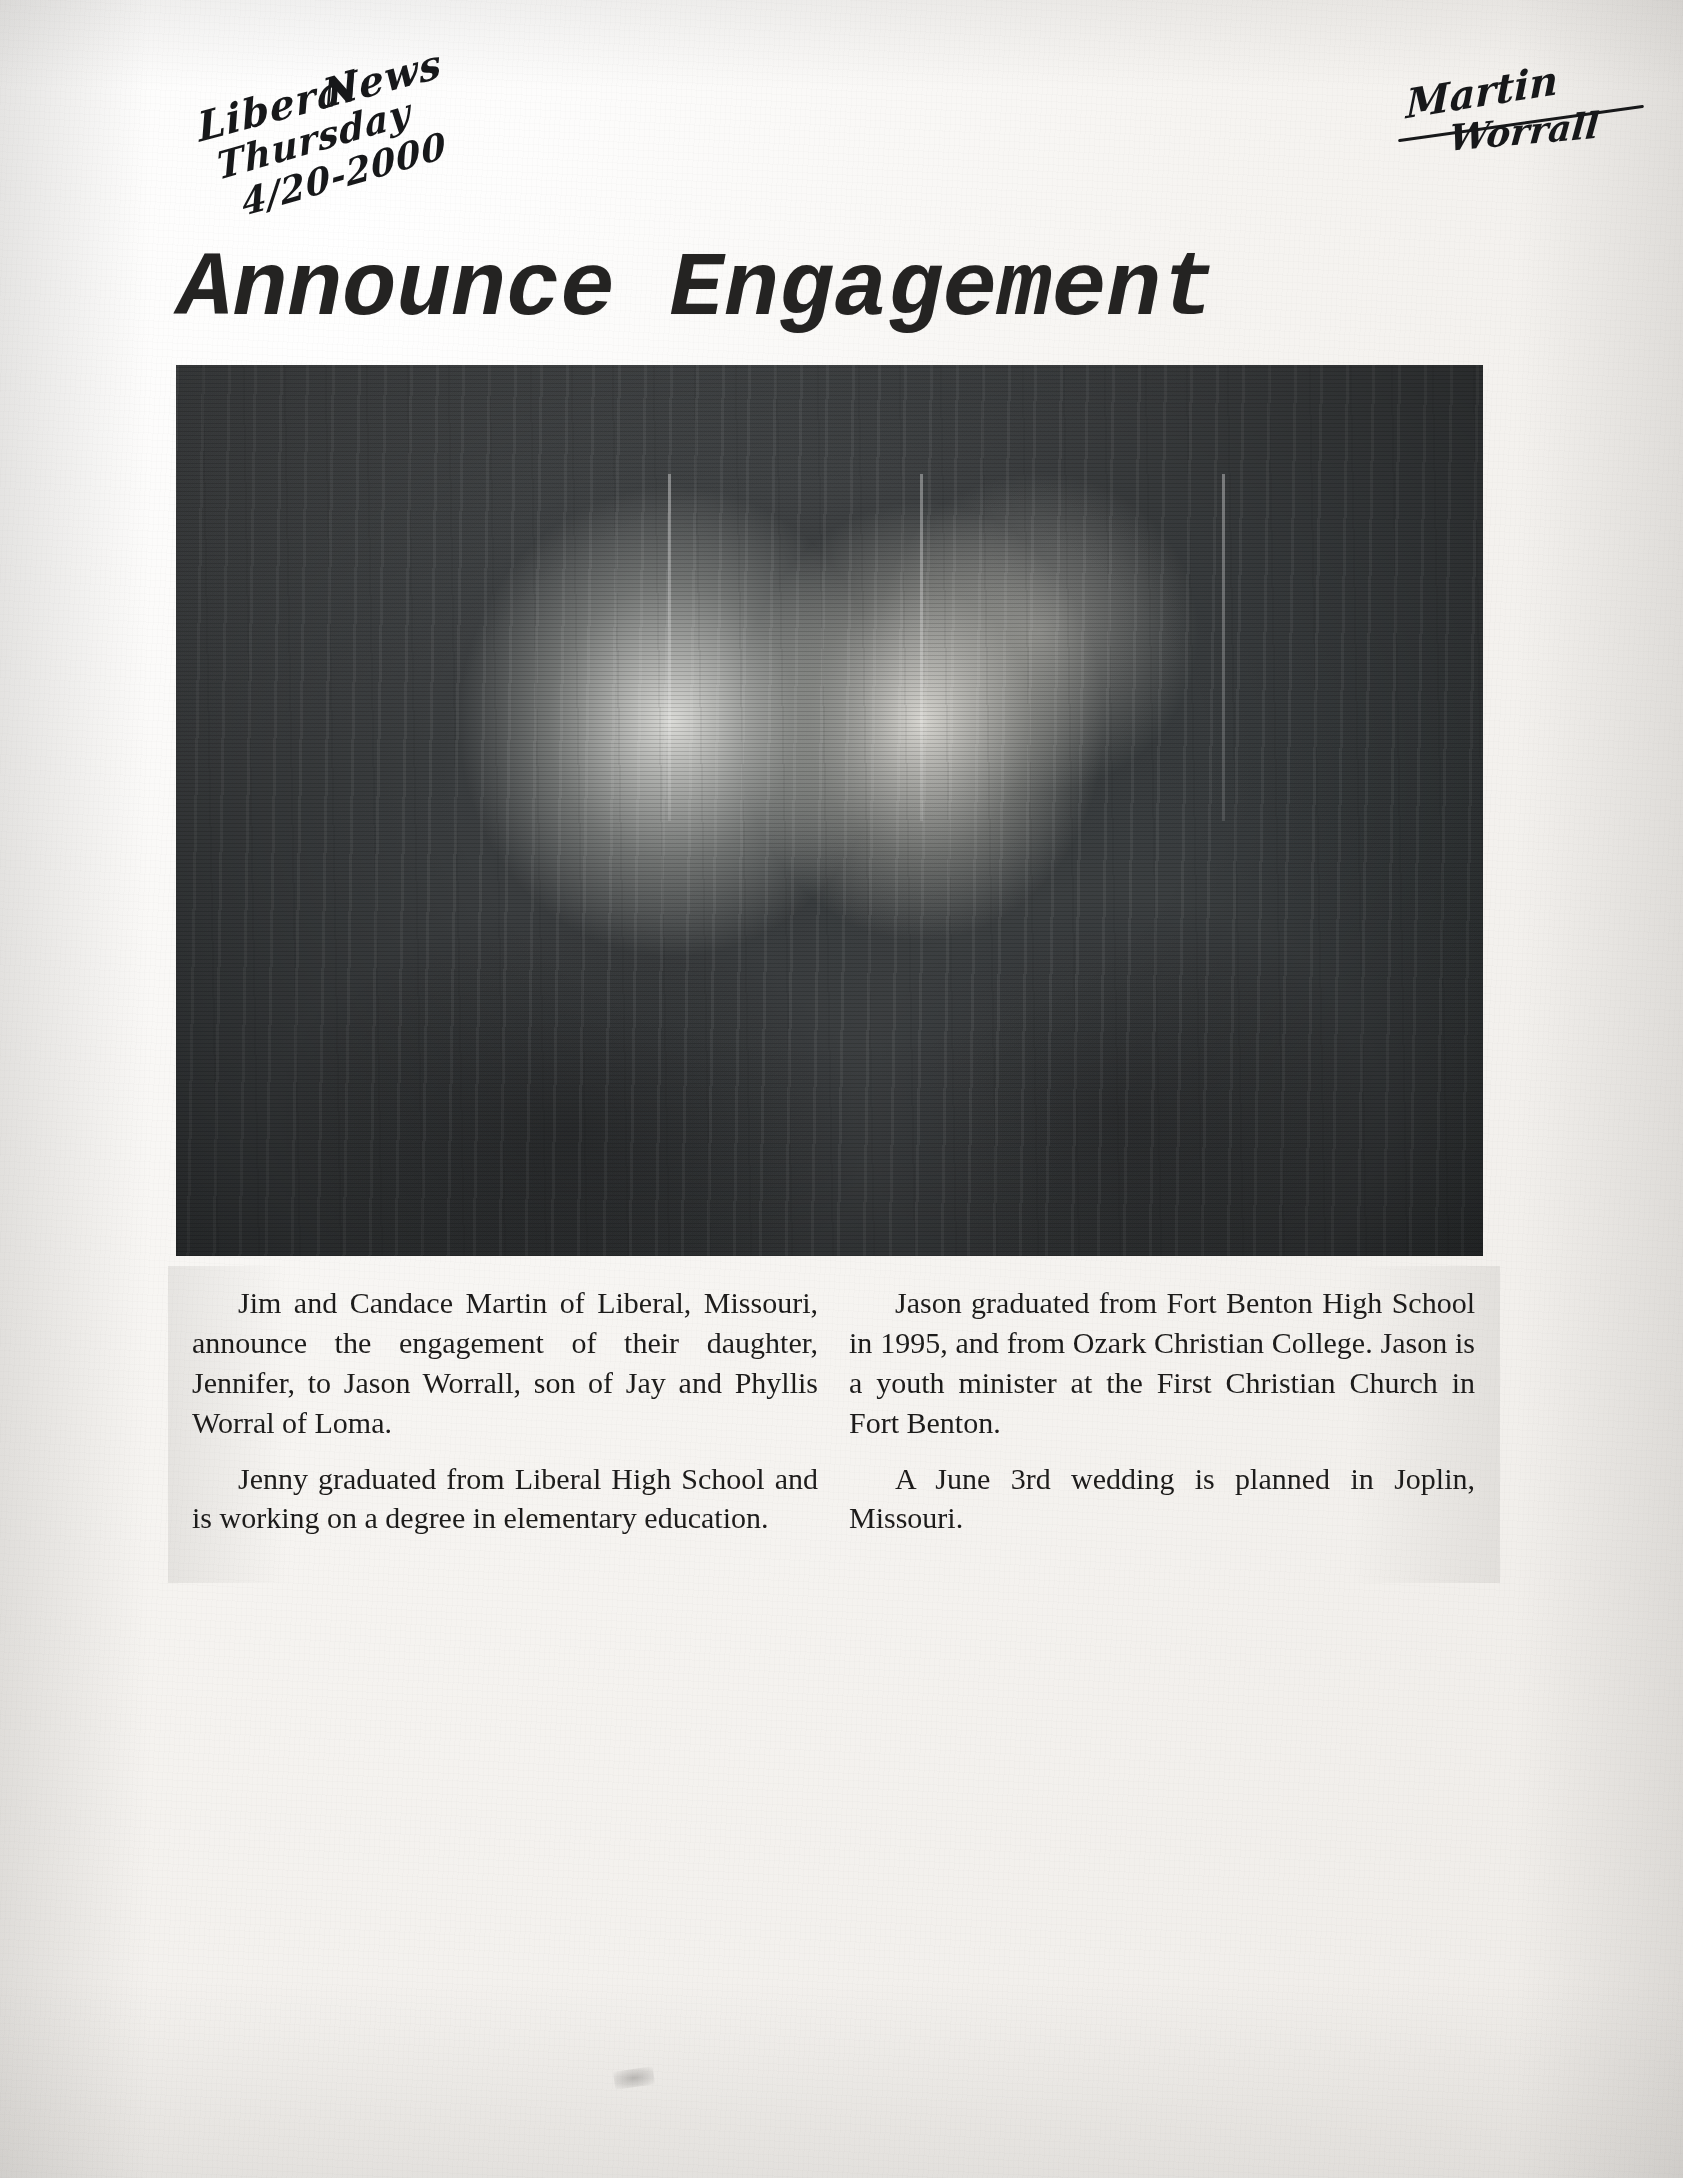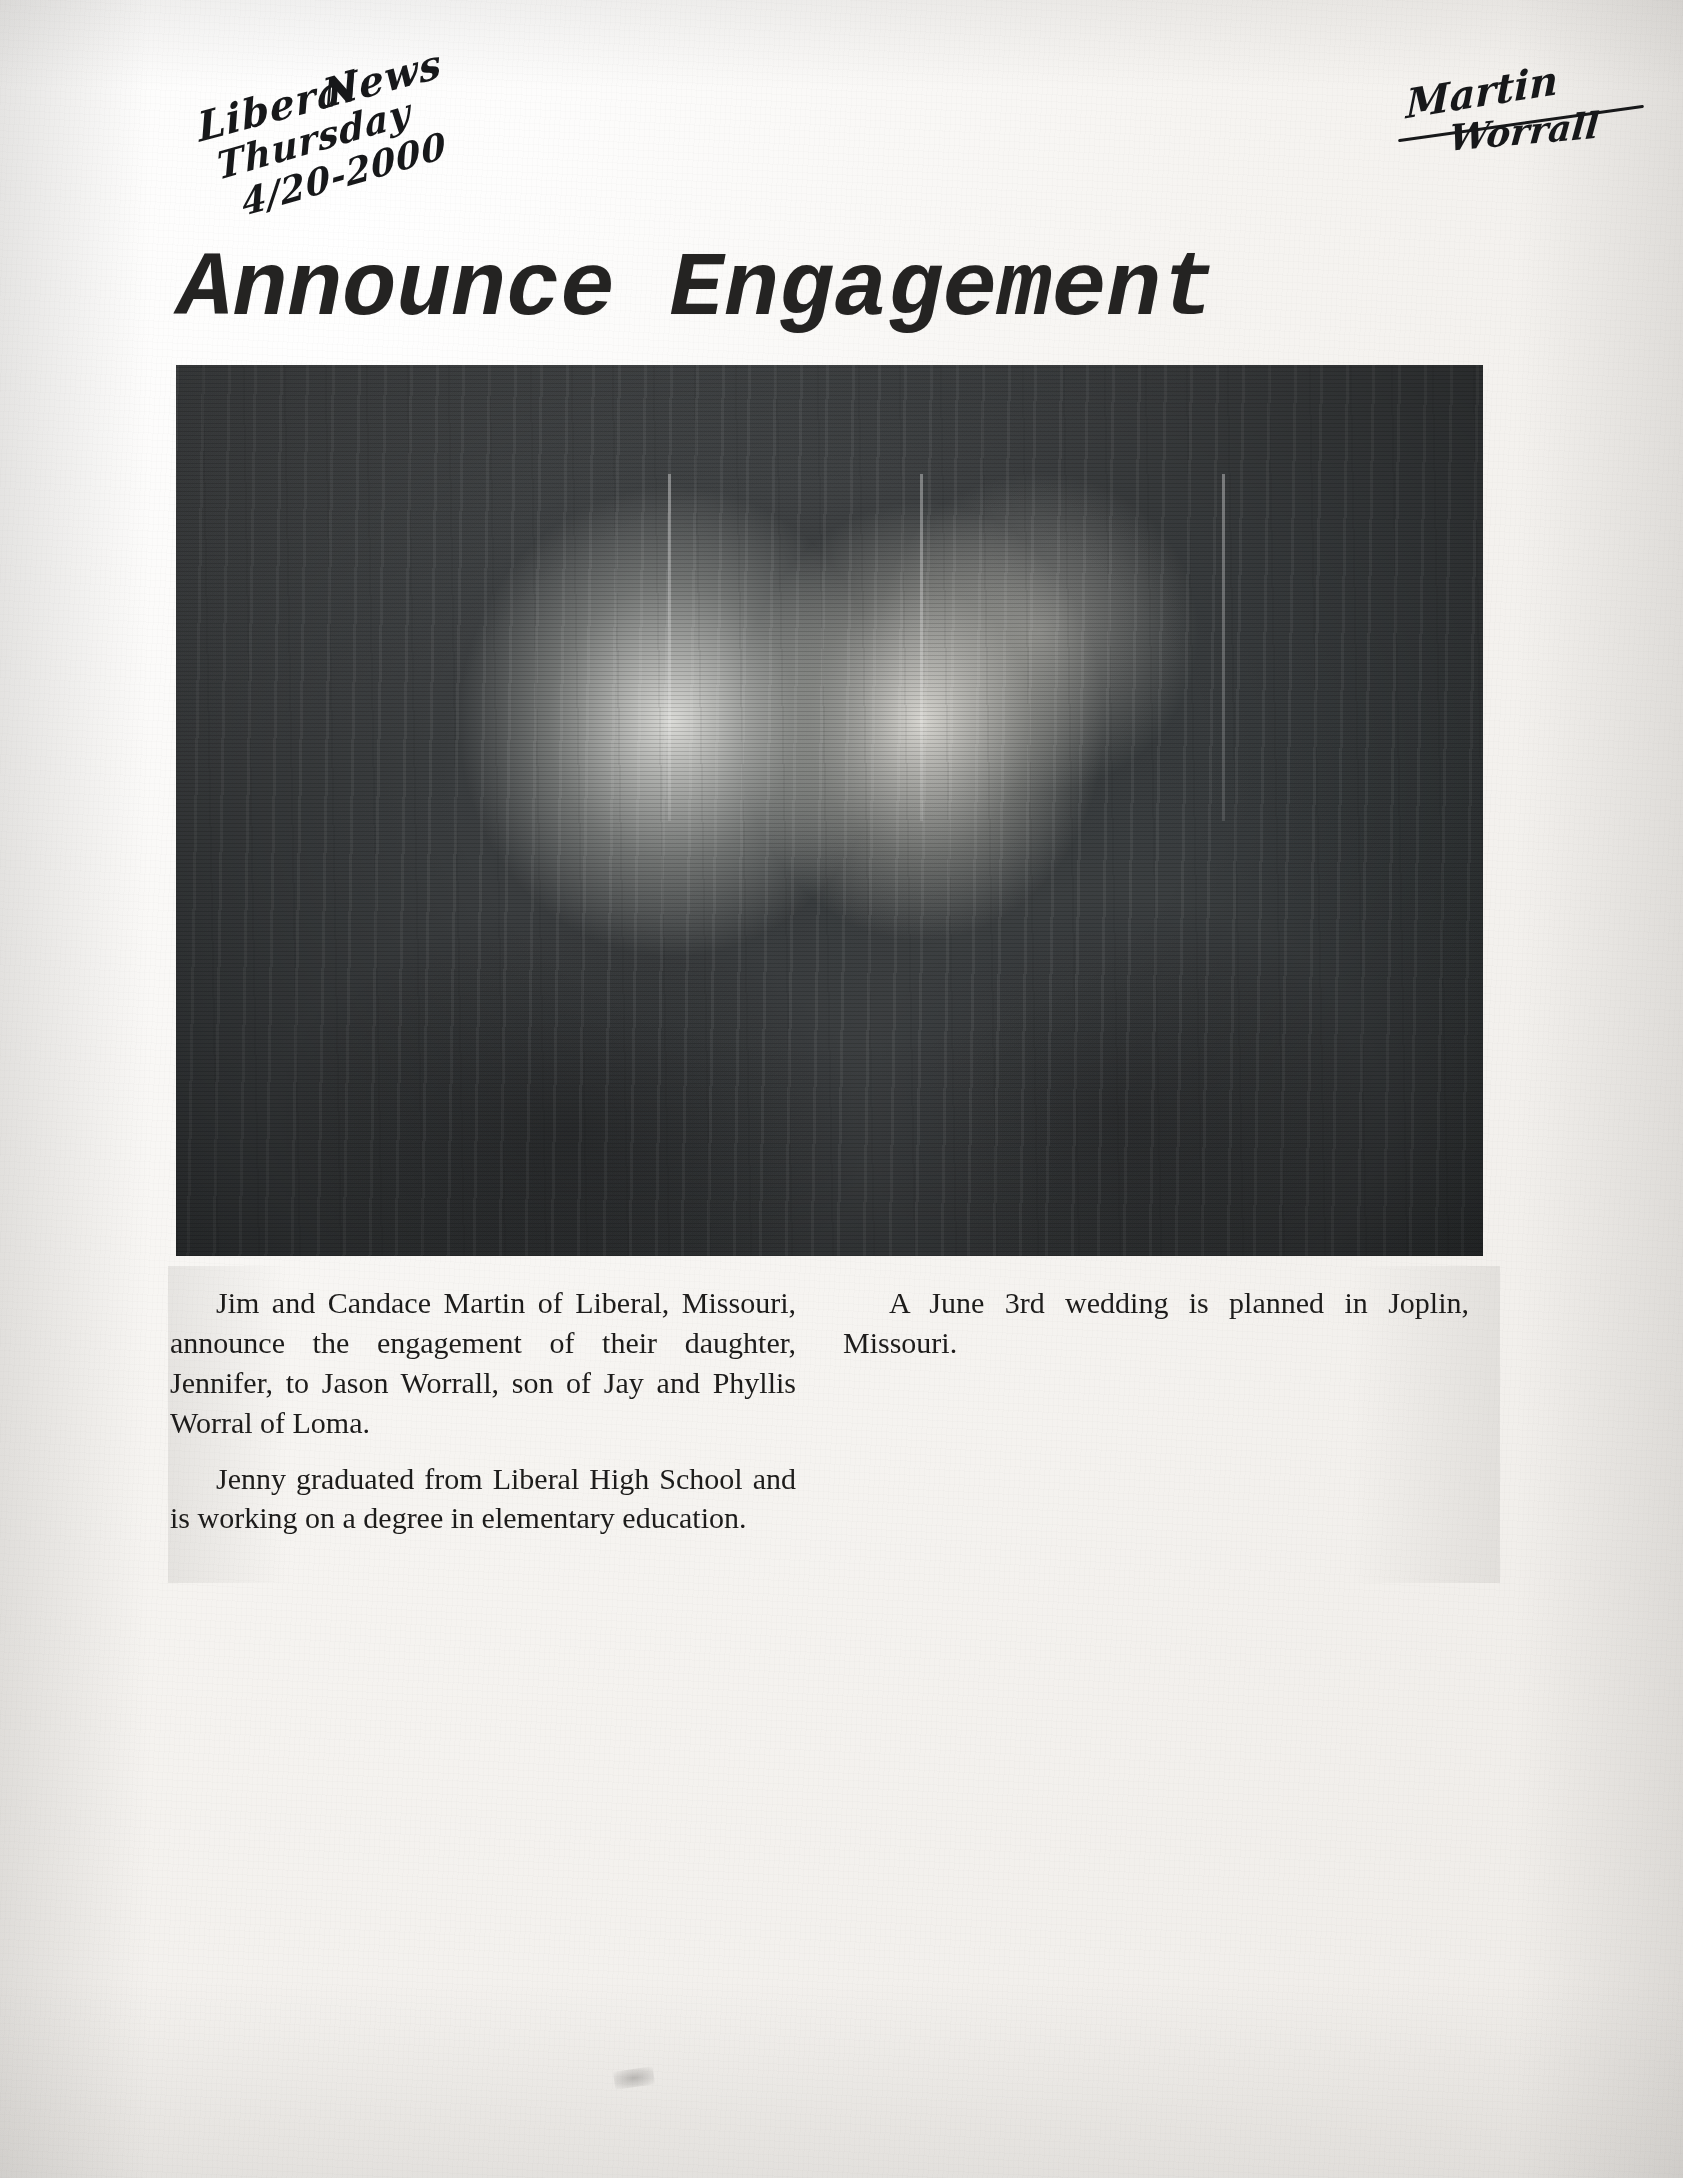--- a/index.html
+++ b/index.html
@@ -167,25 +167,25 @@
   .photo-vignette {
     position: absolute;
     inset: 0;
     background: radial-gradient(ellipse at 50% 45%, rgba(0,0,0,0) 40%, rgba(0,0,0,0.35) 100%);
     pointer-events: none;
   }
 
   
   .columns {
     position: absolute;
-    left: 2px;
+    left: 24px;
     top: 1047px;
     width: 1307px;
     display: flex;
-    gap: 47px;
+    gap: 31px;
   }
   .col {
     width: 626px;
     font-family: "Liberation Serif", serif;
     font-size: 30px;
     line-height: 1.33;
     color: #1d1c1b;
     text-align: justify;
   }
   .col p {
@@ -263,20 +263,21 @@
     </div>
 
     <div class="text-shade"></div>
 
     <div class="columns">
       <div class="col">
         <p>Jim and Candace Martin of Liberal, Missouri, announce the engagement of their daughter, Jennifer, to Jason Worrall, son of Jay and Phyllis Worral of Loma.</p>
         <p>Jenny graduated from Liberal High School and is working on a degree in elementary education.</p>
       </div>
       <div class="col">
+        <p>Jason graduated from Fort Benton High School in 1995, and from Ozark Christian College. Jason is a youth minister at the First Christian Church in Fort Benton.</p>
         <p class="gap-before">A June 3rd wedding is planned in Joplin, Missouri.</p>
       </div>
     </div>
 
     <div class="fold-line" style="left: 500px;"></div>
     <div class="fold-line" style="left: 752px;"></div>
     <div class="fold-line" style="left: 1054px;"></div>
   </div>
 
   <div class="smudge"></div>

